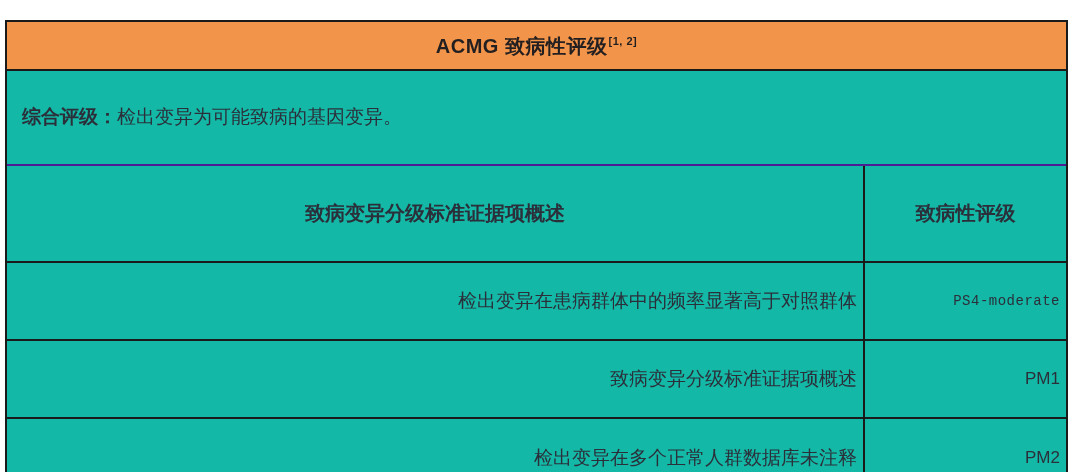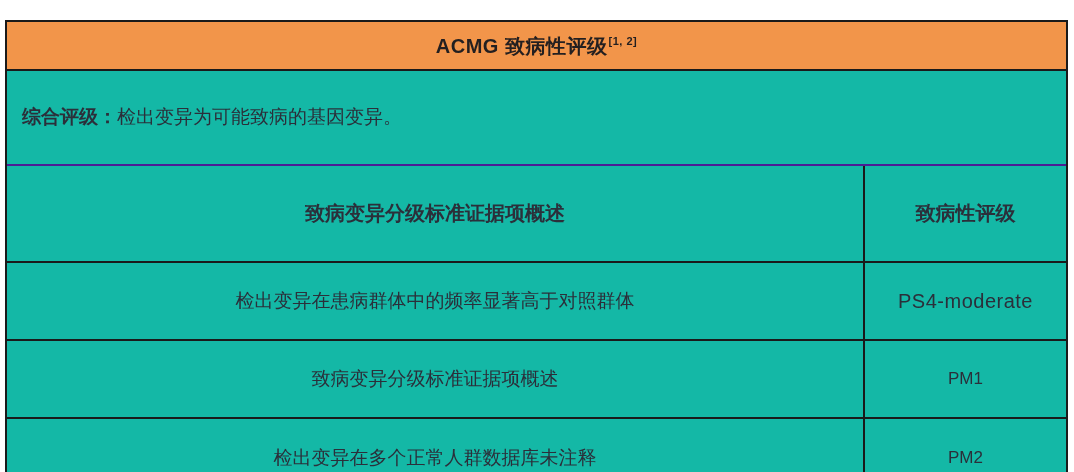--- a/index.html
+++ b/index.html
@@ -102,27 +102,28 @@
 
   .head-row th {
     height: 96px;
     font-size: 20px;
     font-weight: bold;
   }
   .body-row td {
     height: 78px;
     font-size: 19px;
     font-weight: normal;
+    text-align: right;
   }
   .body-row td.cell-cat {
     font-size: 17px;
   }
   .body-row td.cell-cat.mono {
-    font-family: Liberation Sans, sans-serif;
-    font-size: 20px;
+    font-family: Liberation Mono, monospace;
+    font-size: 14px;
     letter-spacing: 0.5px;
   }
 </style>
 </head>
 <body>
 
 <div class="report-wrap">
 
   <div class="title-bar">
     <div class="title-text">

